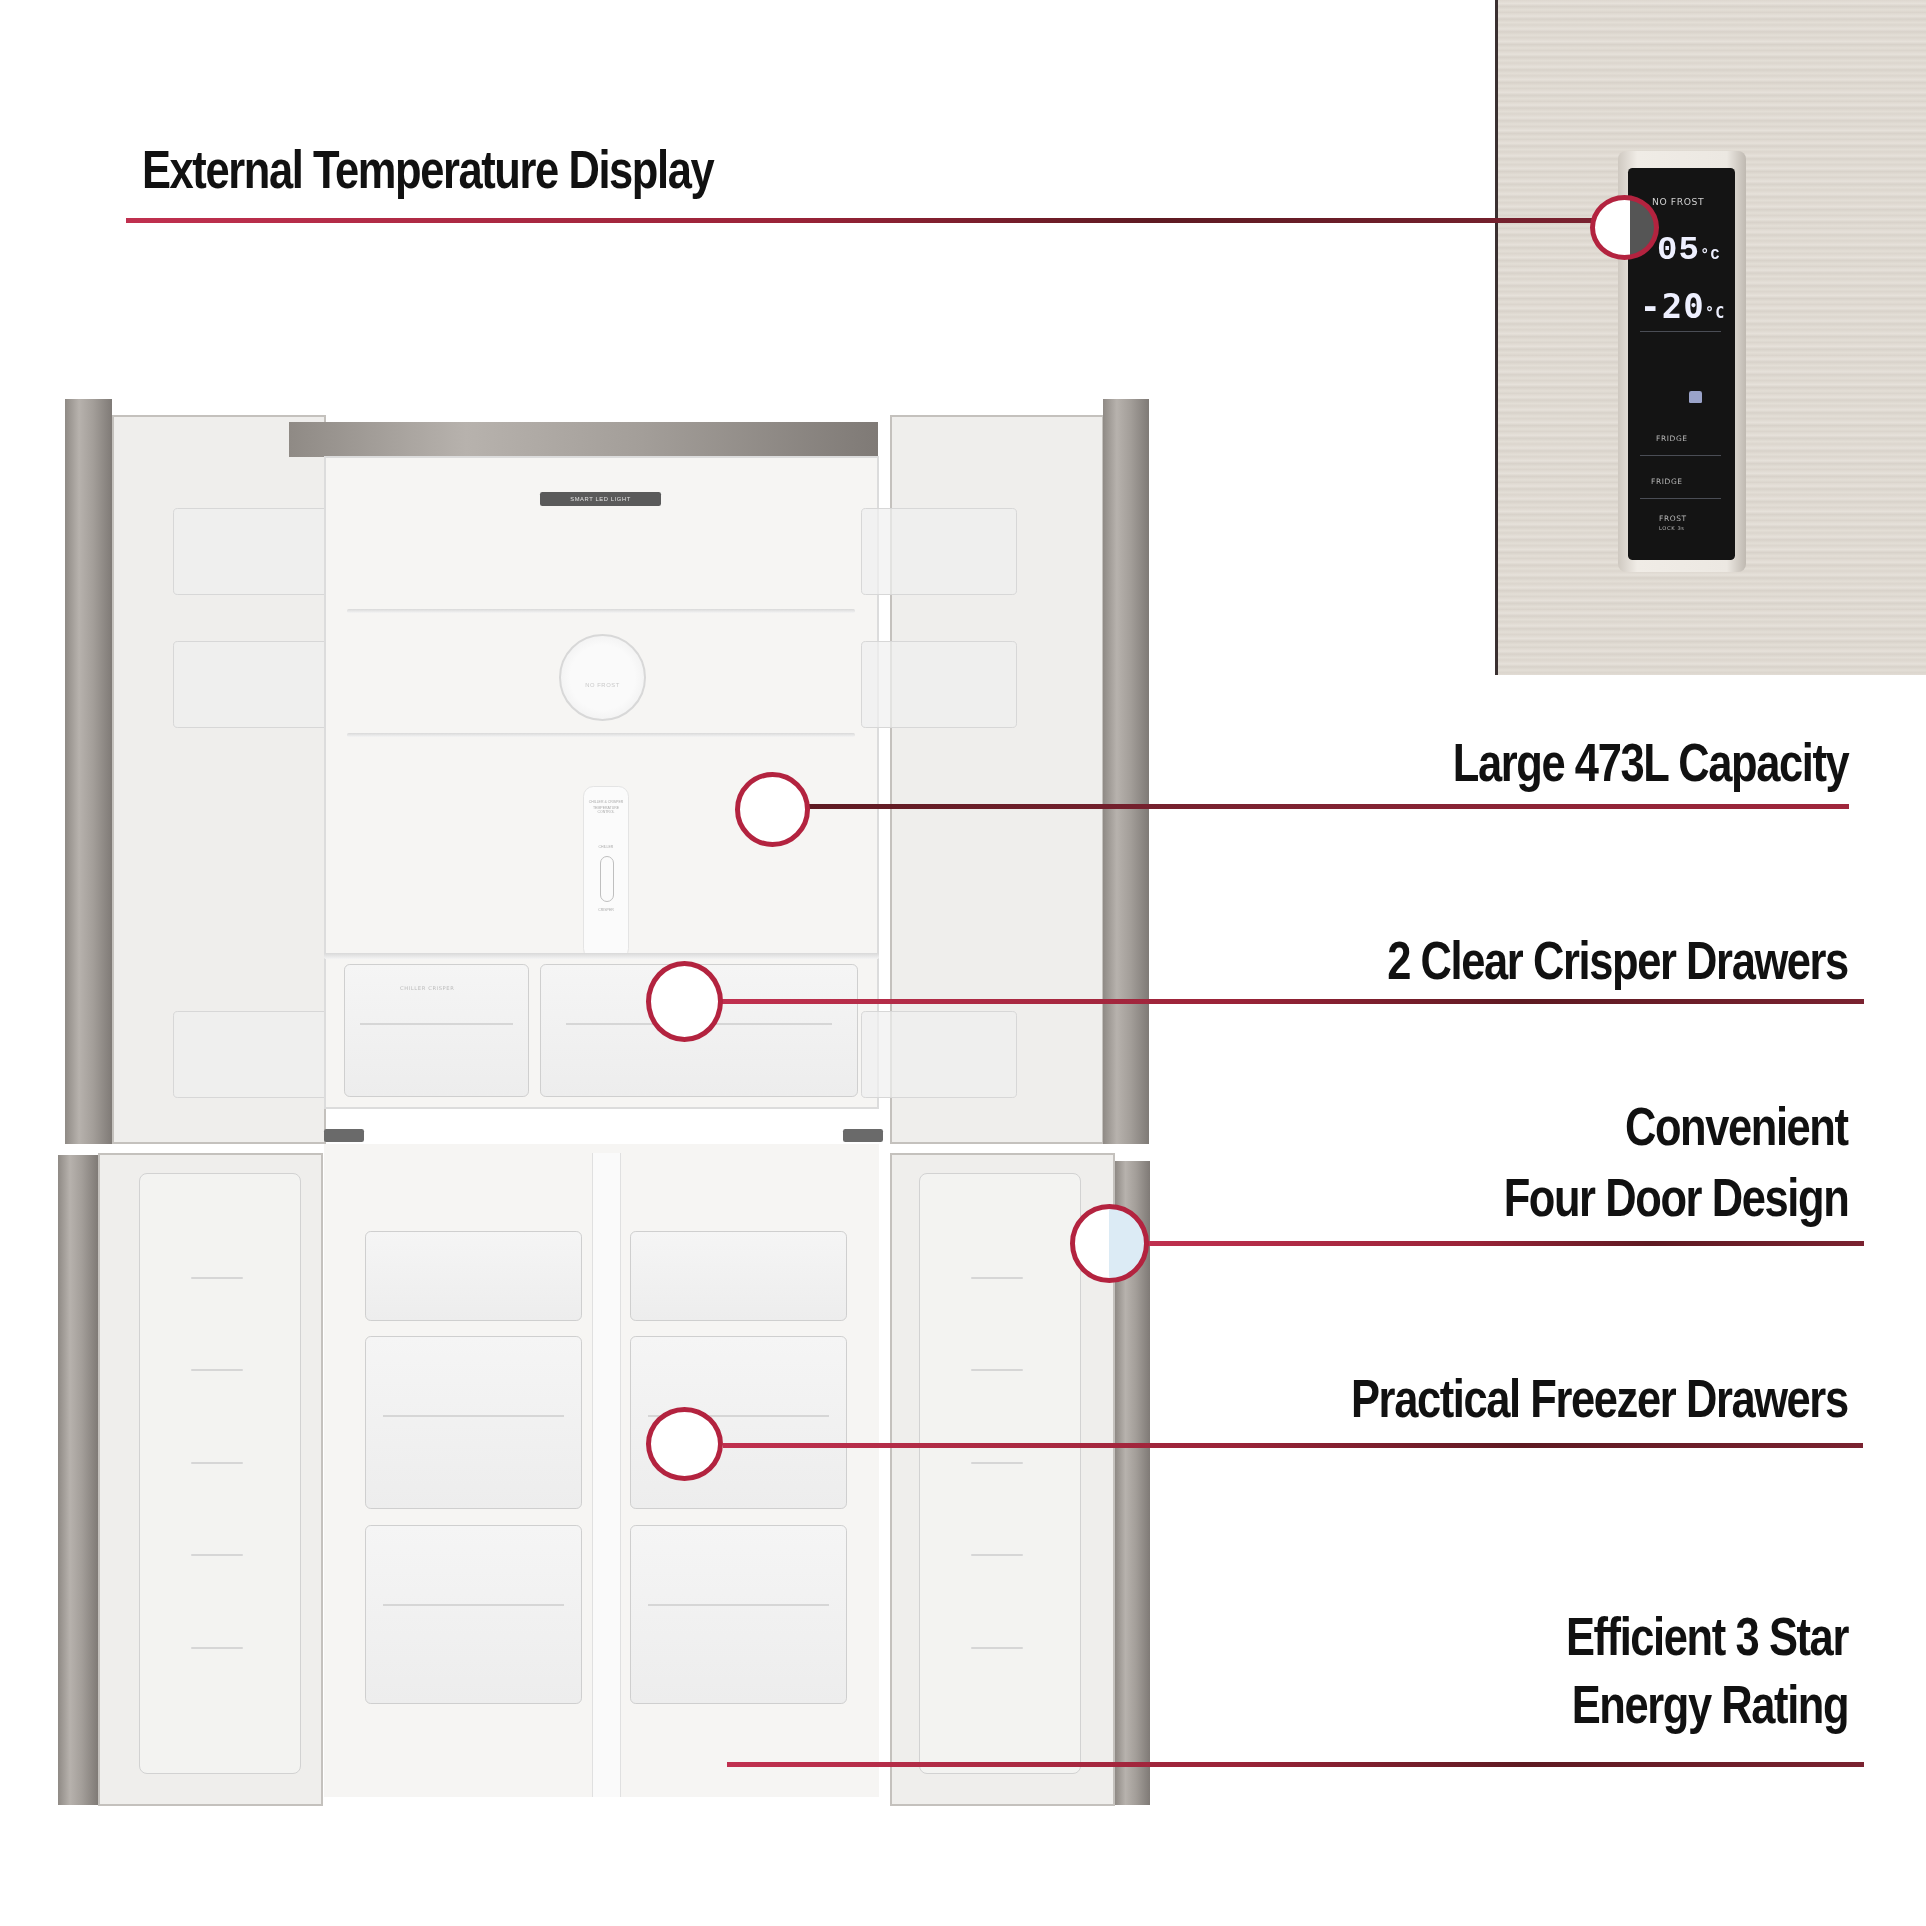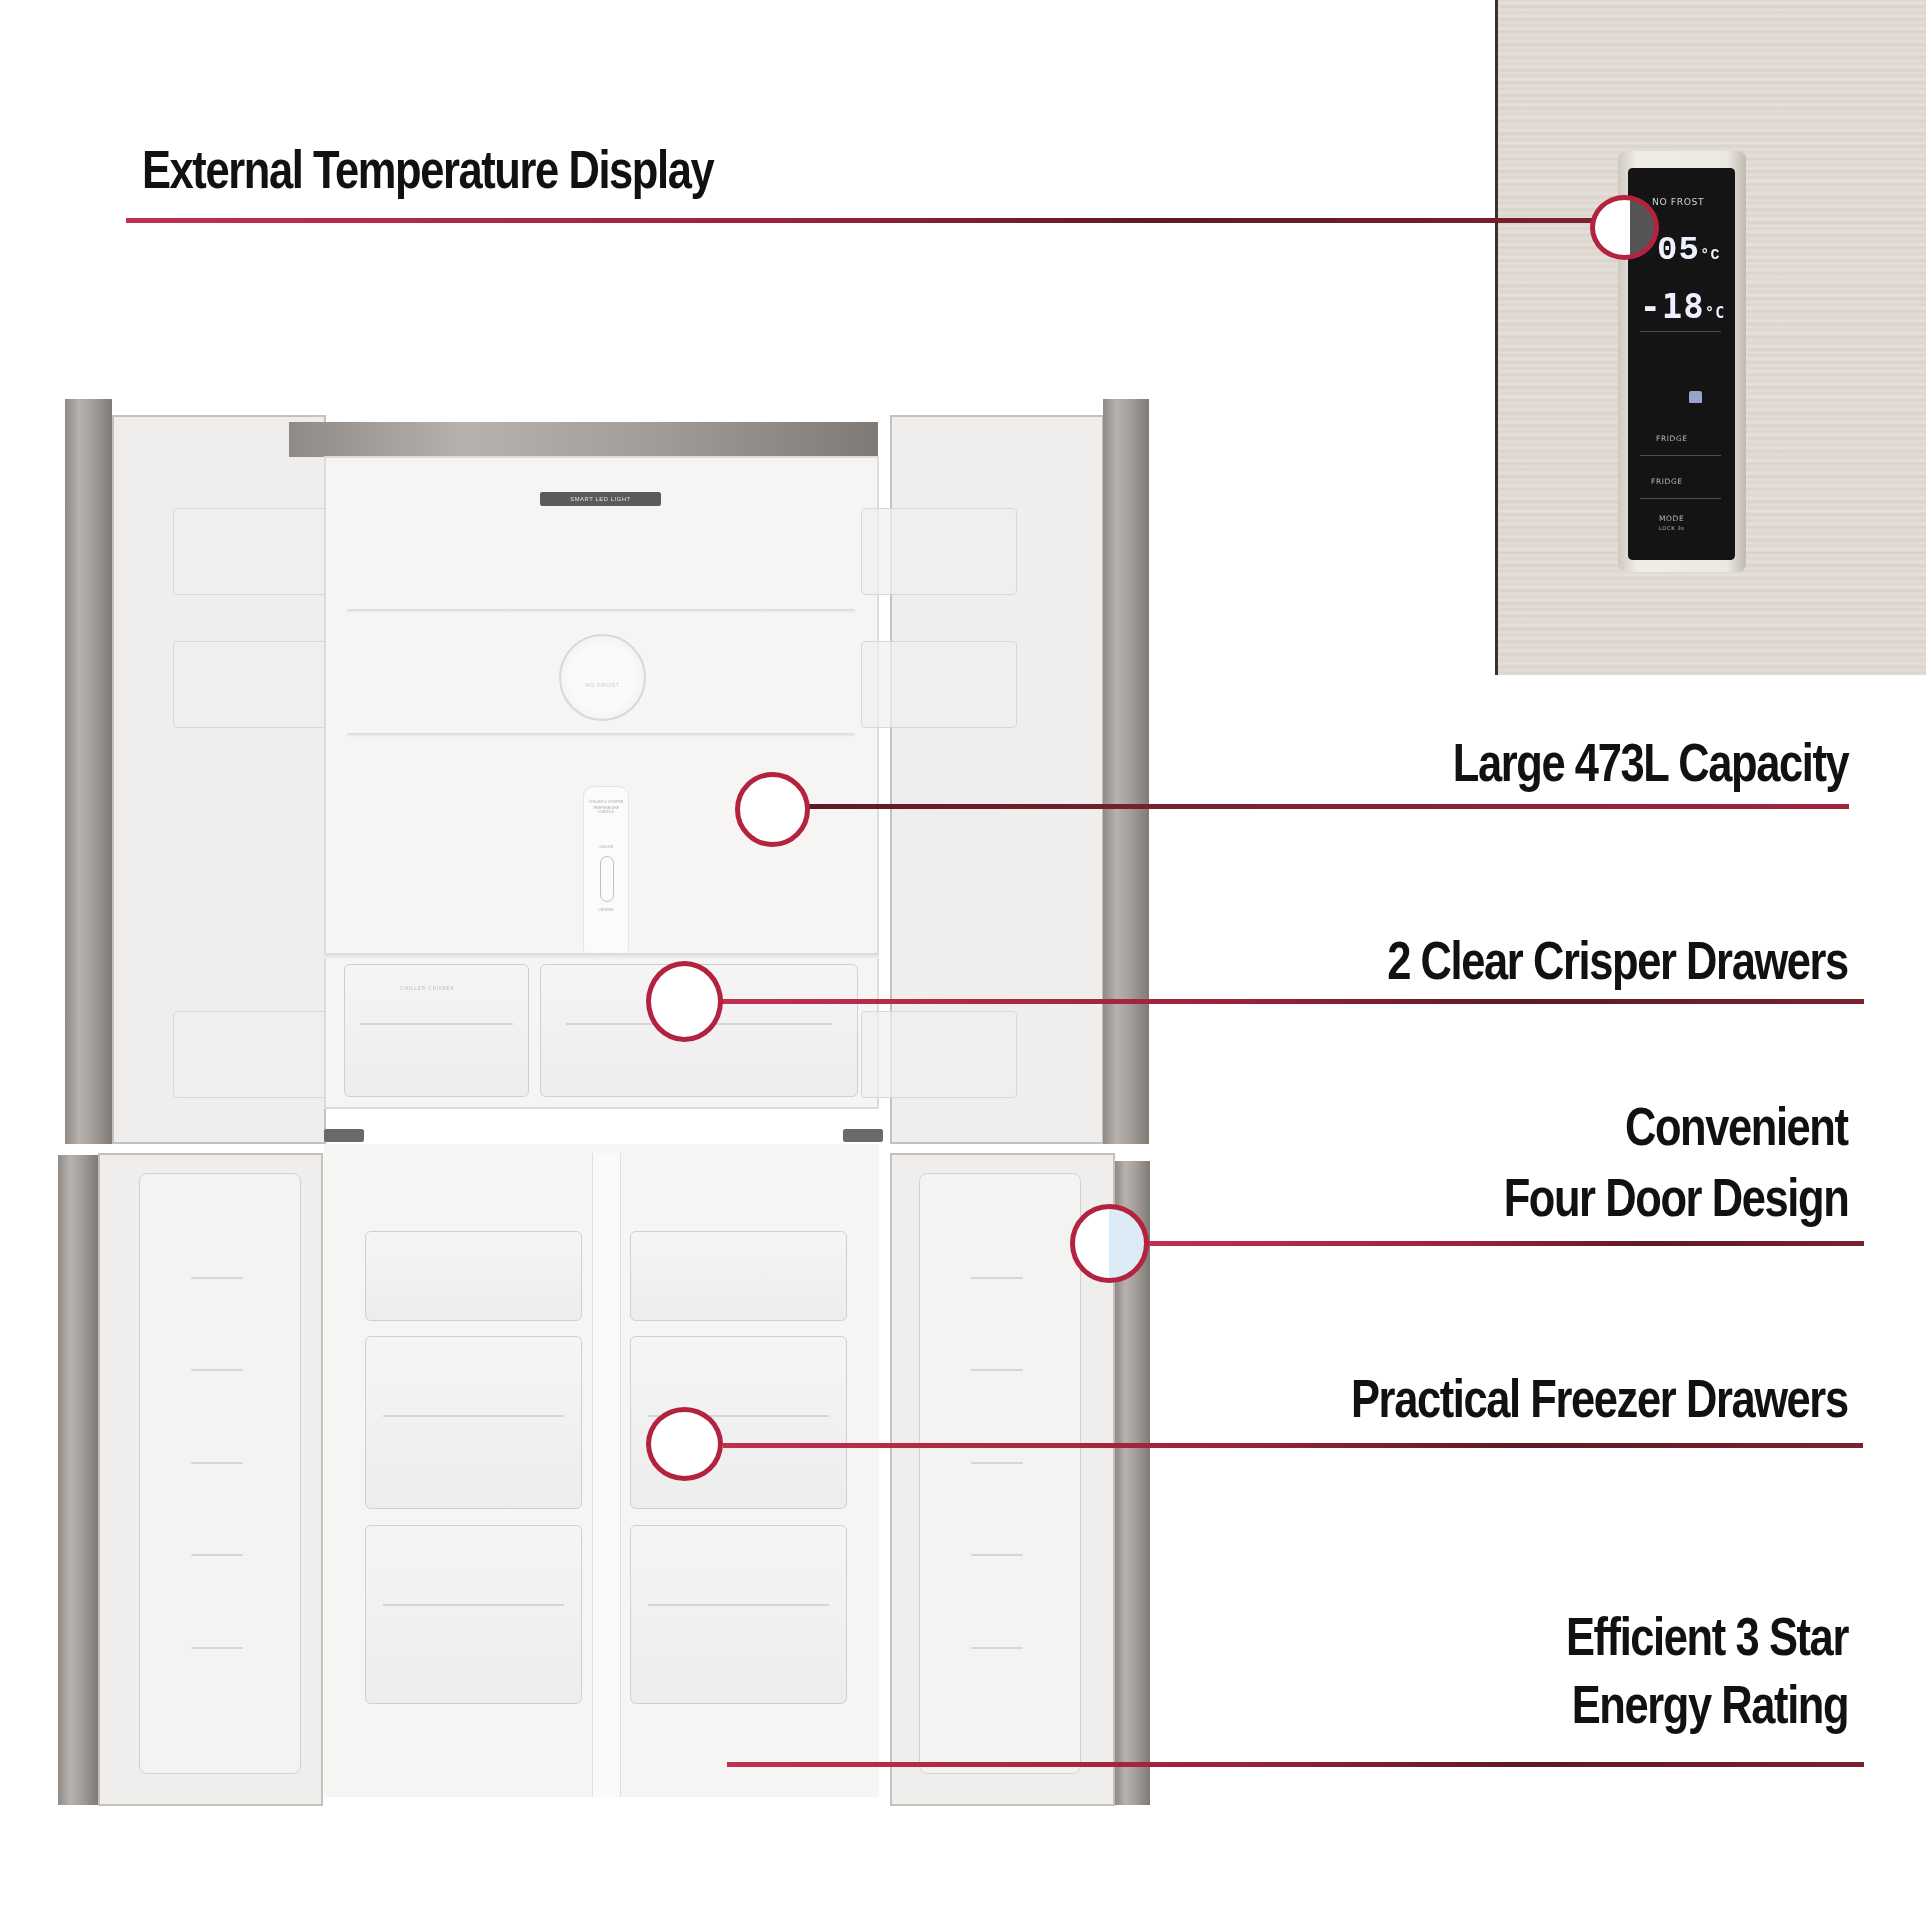--- a/index.html
+++ b/index.html
@@ -41,28 +41,28 @@
   .slot { position:absolute; left:16px; top:69px; width:14px; height:46px; border-radius:7px; border:1.2px solid #bfbfbf; box-sizing:border-box; }
 </style>
 </head>
 <body>
 
 <div class="inset"></div>
 <div class="panel-frame"></div>
 <div class="panel"></div>
 <div class="pn tiny" style="left:1652px;top:196px;font-size:9.2px;color:#cfcfcf;">NO FROST</div>
 <div class="pn seg" style="left:1657px;top:231px;font-family:Liberation Mono, monospace;"><span>05</span><span style="font-size:15px;">°C</span></div>
-<div class="pn seg" style="left:1640px;top:286px;"><span>-18</span><span style="font-size:15px;">°C</span></div>
+<div class="pn seg" style="left:1640px;top:286px;"><span>-20</span><span style="font-size:15px;">°C</span></div>
 <div class="pline" style="top:331px;width:81px;"></div>
 <div class="pn" style="left:1689px;top:391px;width:12.7px;height:11.6px;background:#9aa3c9;border-radius:2.3px 2.3px 1.2px 1.2px;"></div>
 <div class="pn tiny" style="left:1656px;top:434px;">FRIDGE</div>
 <div class="pline" style="top:455px;width:81px;"></div>
 <div class="pn tiny" style="left:1651px;top:477px;">FRIDGE</div>
 <div class="pline" style="top:498px;width:81px;"></div>
-<div class="pn tiny" style="left:1659px;top:514px;">MODE</div>
+<div class="pn tiny" style="left:1659px;top:514px;">FROST</div>
 <div class="pn tiny" style="left:1659px;top:525px;font-size:5.2px;">LOCK 3s</div>
 
 <div class="cab steel" style="left:65px;top:399px;width:47px;height:745px;"></div>
 <div class="cab" style="left:112px;top:415px;width:214px;height:729px;background:#efeeec;border:2.3px solid #c4c1bd;box-sizing:border-box;"></div>
 <div class="bin" style="left:173px;top:508px;width:156px;height:87px;"></div>
 <div class="bin" style="left:173px;top:641px;width:156px;height:87px;"></div>
 <div class="bin" style="left:173px;top:1011px;width:156px;height:87px;"></div>
 
 <div class="cab steel" style="left:289px;top:422px;width:589px;height:35px;"></div>
 <div class="cab liner" style="left:324px;top:456px;width:555px;height:653px;border:2.3px solid #dcdcdc;box-sizing:border-box;"></div>

